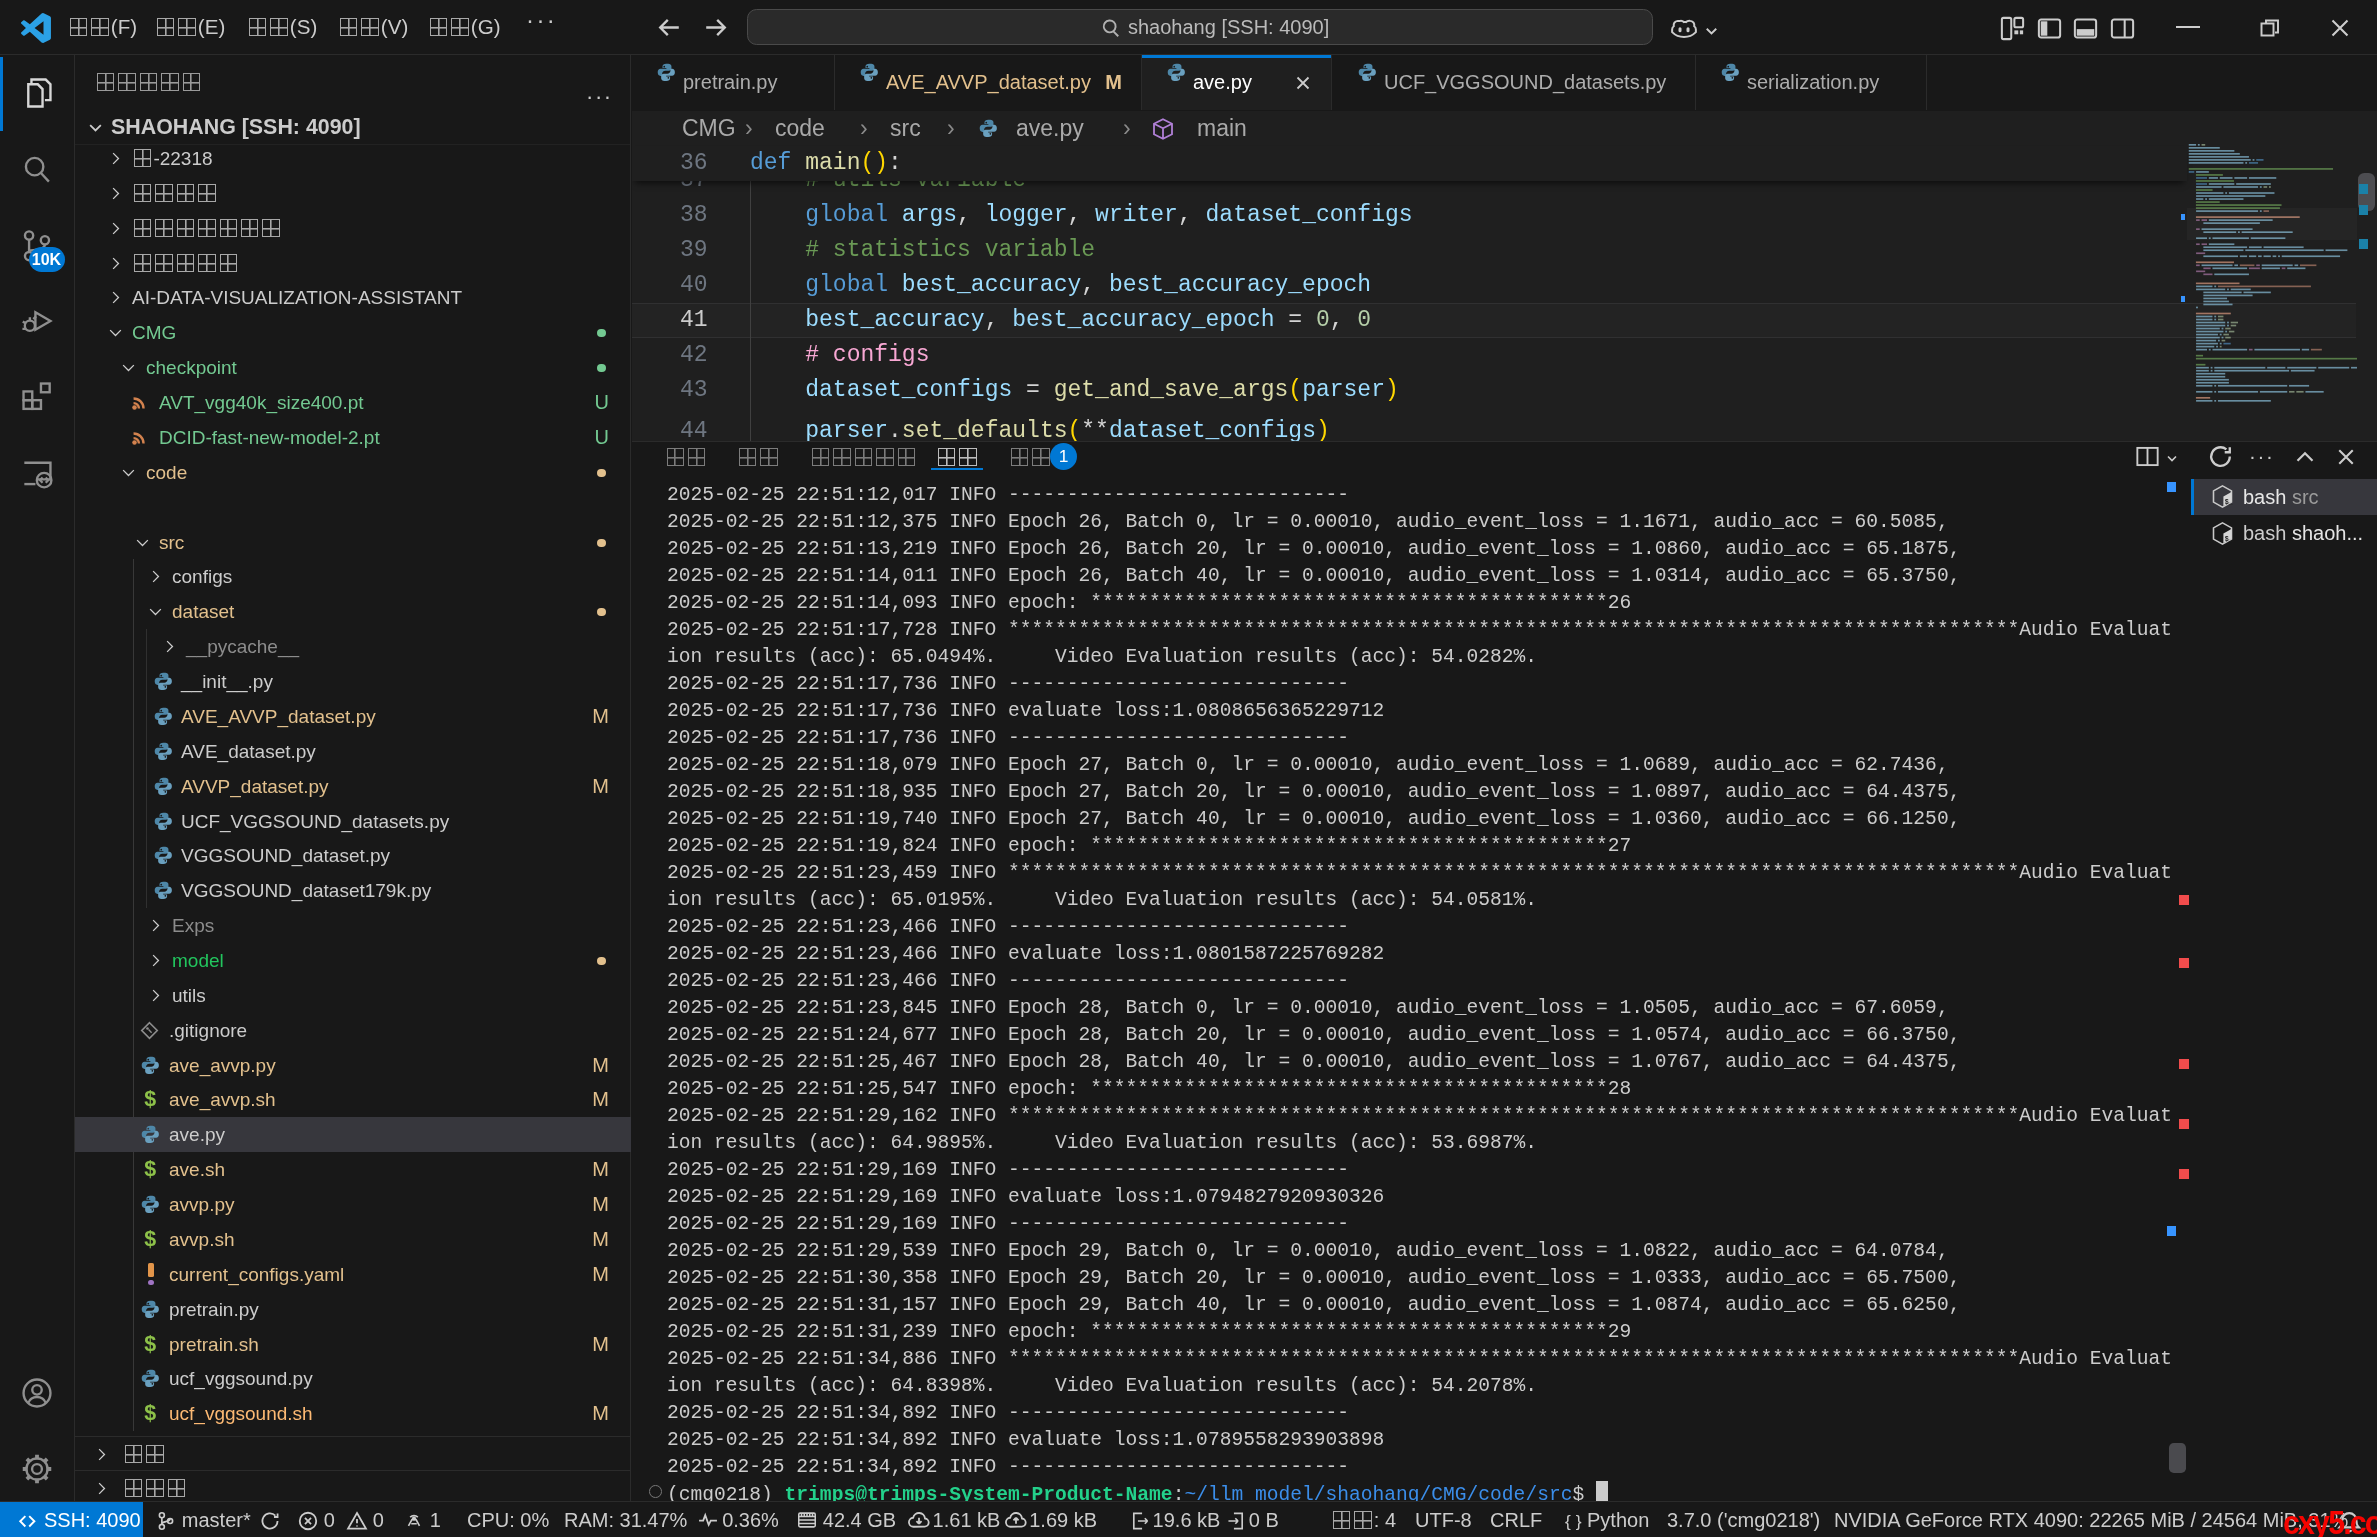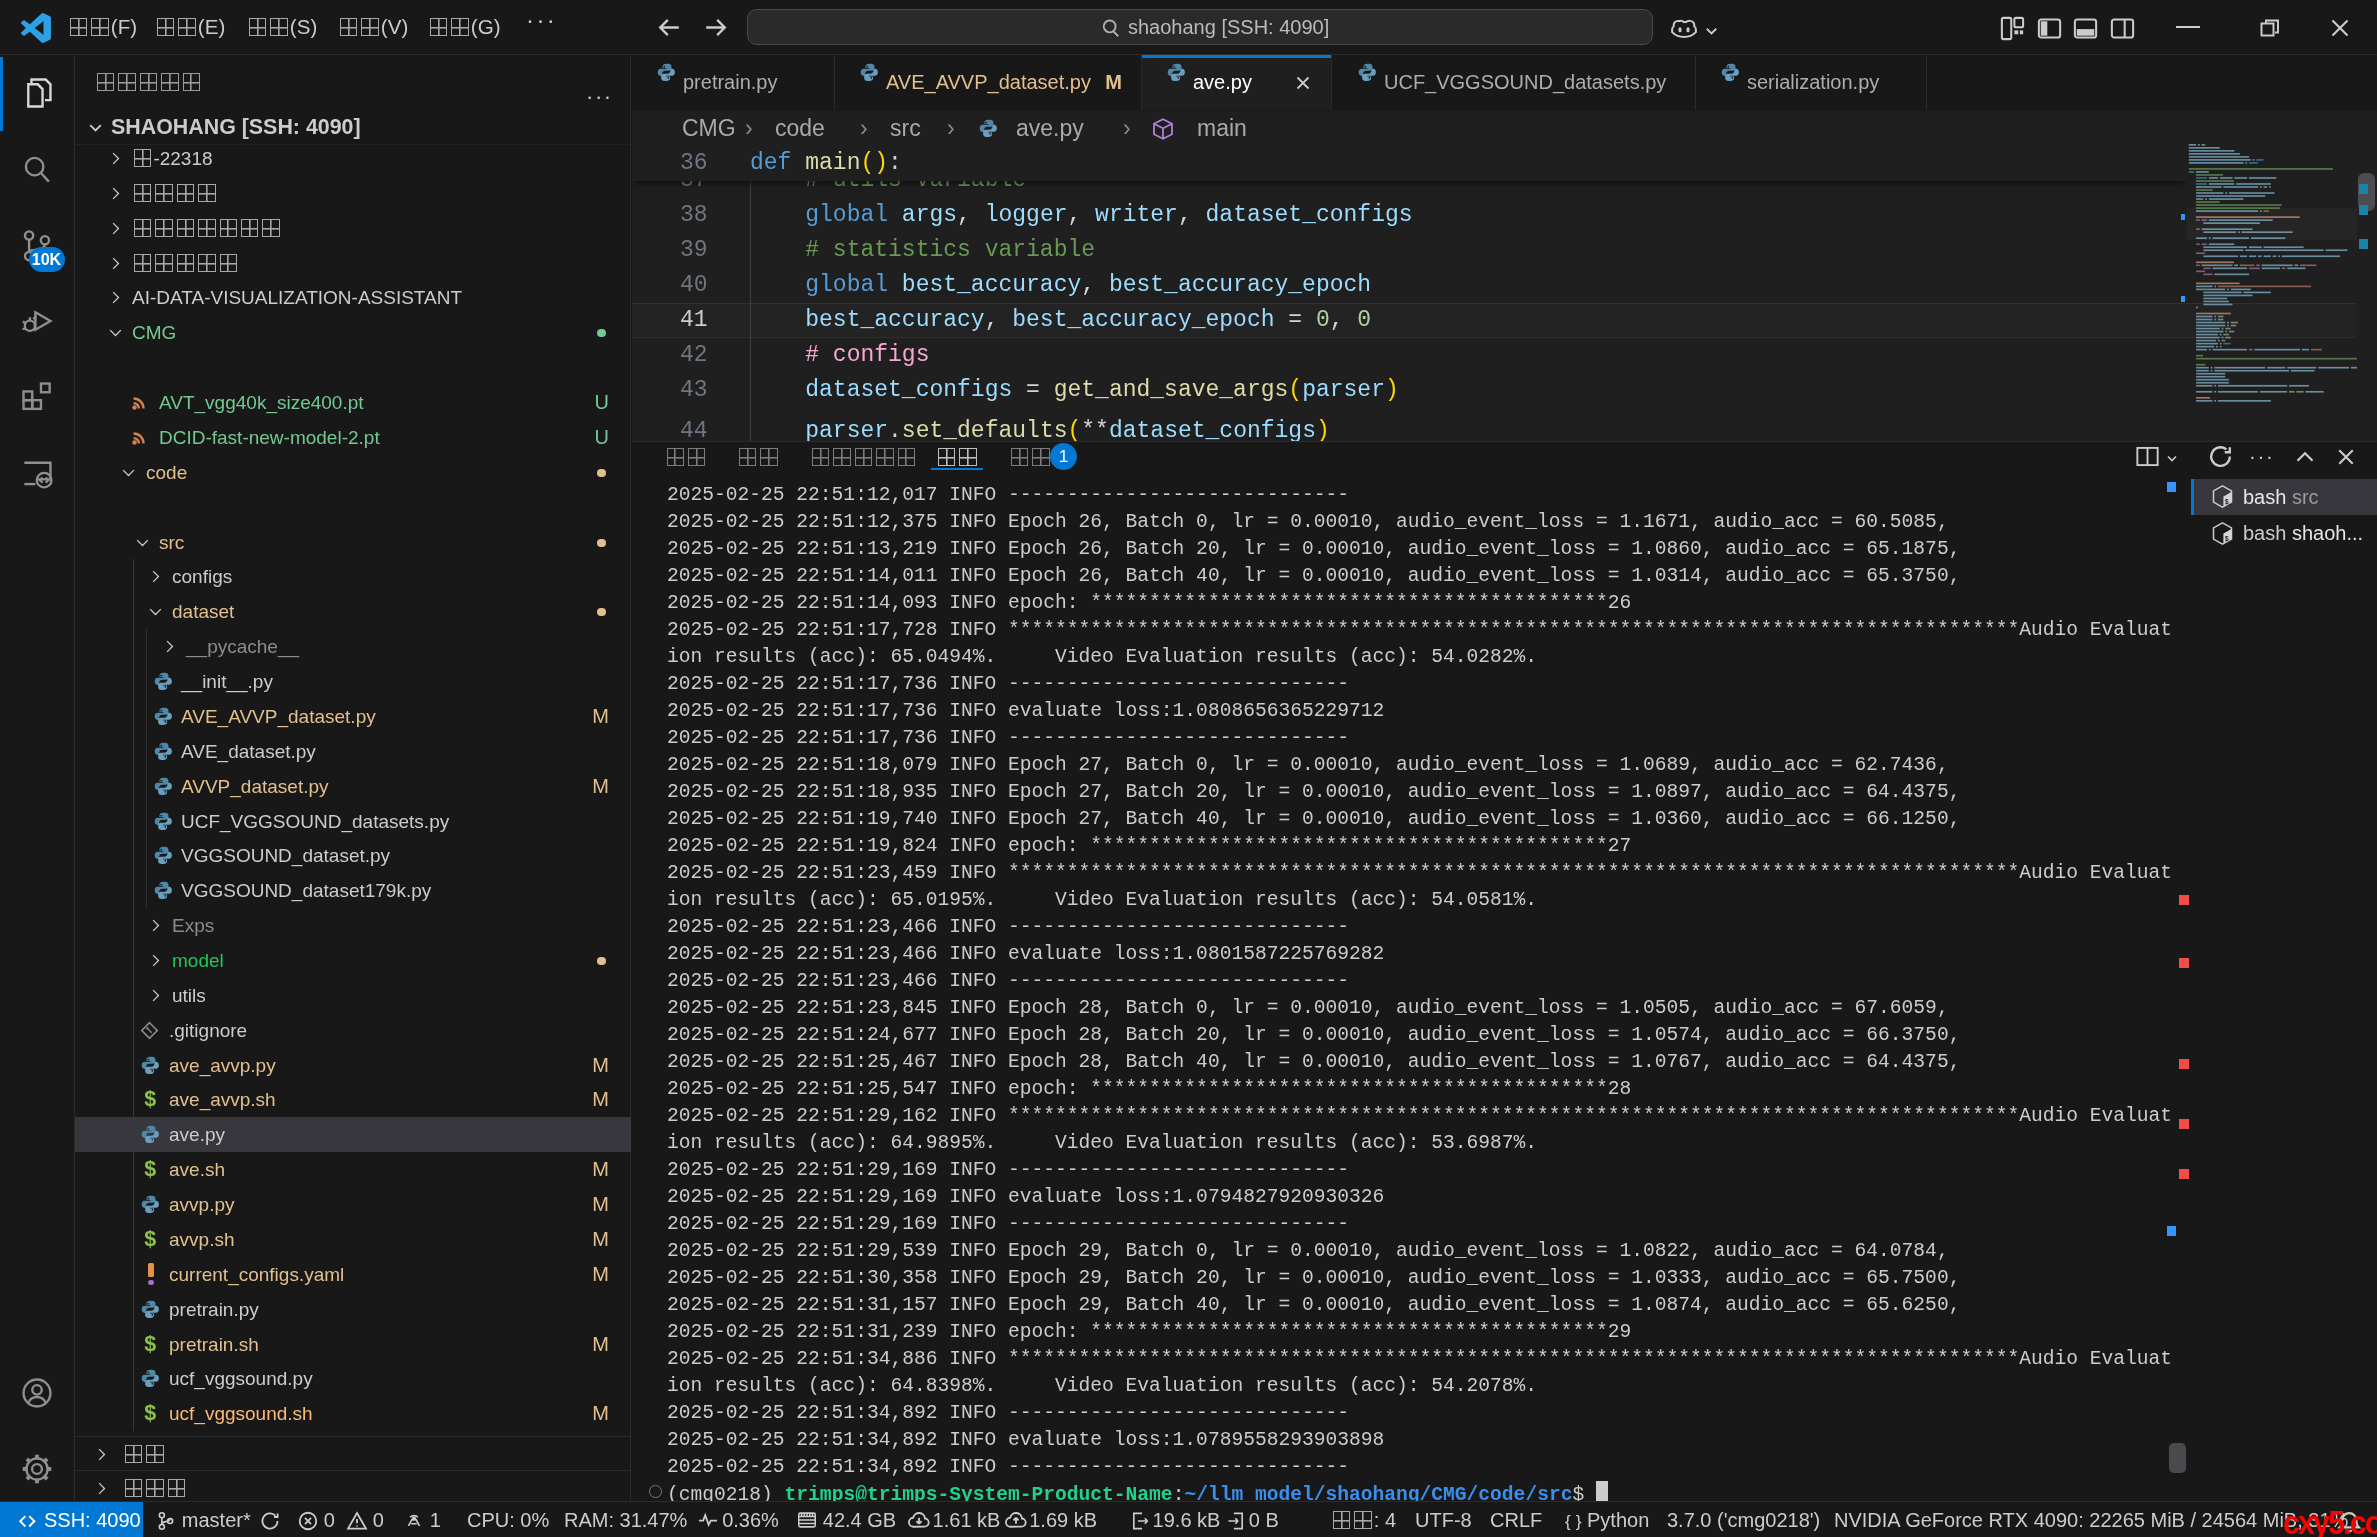--- a/index.html
+++ b/index.html
@@ -171,20 +171,29 @@
       </svg>
       <div class="rlab" style="left:57px;color:#cccccc">AI-DATA-VISUALIZATION-ASSISTANT</div>
     </div>
 <div class="row" style="top:174px">
       <svg class="chev" style="left:31px" viewBox="0 0 24 24" width="19" height="19">
         <g transform="scale(1.5)">
           <path fill="none" stroke="#ccc" stroke-width="1.1" d="m3.5 6 4.5 4.5L12.5 6"></path>
         </g>
       </svg>
       <div class="rlab" style="left:57px;color:#73C991">CMG</div>
+      <div class="dot" style="background:#73C991"></div>
+    </div>
+<div class="row" style="top:209px">
+      <svg class="chev" style="left:44px" viewBox="0 0 24 24" width="19" height="19">
+        <g transform="scale(1.5)">
+          <path fill="none" stroke="#ccc" stroke-width="1.1" d="m3.5 6 4.5 4.5L12.5 6"></path>
+        </g>
+      </svg>
+      <div class="rlab" style="left:71px;color:#73C991">checkpoint</div>
       <div class="dot" style="background:#73C991"></div>
     </div>
 <div class="row" style="top:244px">
       <svg class="abs" style="left:55px;top:8px" width="19" height="19" viewBox="0 0 16 16">
         <g fill="none" stroke="#d3824e" stroke-width="2">
           <path d="M3 8.5A4.5 4.5 0 0 1 7.5 13"></path>
           <path d="M3 4.6a8.4 8.4 0 0 1 8.4 8.4"></path>
         </g>
         <circle cx="3.8" cy="12.2" r="1.9" fill="#d3824e"></circle>
       </svg>
@@ -747,21 +756,21 @@
 2025-02-25 22:51:29,169 INFO -----------------------------
 2025-02-25 22:51:29,539 INFO Epoch 29, Batch 0, lr = 0.00010, audio_event_loss = 1.0822, audio_acc = 64.0784,
 2025-02-25 22:51:30,358 INFO Epoch 29, Batch 20, lr = 0.00010, audio_event_loss = 1.0333, audio_acc = 65.7500,
 2025-02-25 22:51:31,157 INFO Epoch 29, Batch 40, lr = 0.00010, audio_event_loss = 1.0874, audio_acc = 65.6250,
 2025-02-25 22:51:31,239 INFO epoch: ********************************************29
 2025-02-25 22:51:34,886 INFO **************************************************************************************Audio Evaluat
 ion results (acc): 64.8398%.     Video Evaluation results (acc): 54.2078%.
 2025-02-25 22:51:34,892 INFO -----------------------------
 2025-02-25 22:51:34,892 INFO evaluate loss:1.0789558293903898
 2025-02-25 22:51:34,892 INFO -----------------------------
-<span style="color:#ccc">(cmg0218) </span><span style="color:#23d18b;font-weight:700">trimps@trimps-System-Product-Name</span><span style="color:#ccc">:</span><span style="color:#3b8eea;font-weight:700">~/llm_model/shaohang/CMG/code/src</span><span style="color:#ccc">$ </span><span style="display:inline-block;width:12px;height:24px;background:#ccc;vertical-align:-4.8px"></span></pre>
+<span style="color:#ccc">(cmg0218) </span><span style="color:#23d18b;font-weight:700">trimps@trimps-System-Product-Name</span><span style="color:#ccc">:</span><span style="color:#3b8eea;font-weight:400">~/llm_model/shaohang/CMG/code/src</span><span style="color:#ccc">$ </span><span style="display:inline-block;width:12px;height:24px;background:#ccc;vertical-align:-4.8px"></span></pre>
 <div class="abs" style="left:17.4px;top:1043px;width:12.7px;height:12.7px;border:1.6px solid #777;border-radius:50%"></div>
 <div class="abs" style="left:1535px;top:40px;width:8.7px;height:9.5px;background:#3794ff"></div>
 <div class="abs" style="left:1547px;top:453px;width:9.5px;height:10.3px;background:#f14c4c"></div>
 <div class="abs" style="left:1547px;top:516px;width:9.5px;height:10.3px;background:#f14c4c"></div>
 <div class="abs" style="left:1547px;top:617px;width:9.5px;height:10.3px;background:#f14c4c"></div>
 <div class="abs" style="left:1547px;top:677px;width:9.5px;height:10.3px;background:#f14c4c"></div>
 <div class="abs" style="left:1547px;top:727px;width:9.5px;height:10.3px;background:#f14c4c"></div>
 <div class="abs" style="left:1535px;top:784px;width:8.7px;height:9.5px;background:#3794ff"></div>
 <div class="abs" style="left:1537px;top:1001px;width:17.4px;height:30px;background:#4a4a4e;border-radius:4.8px"></div>
 <div class="abs" style="left:1559px;top:35px;width:187px;height:1025px;background:#181818">

